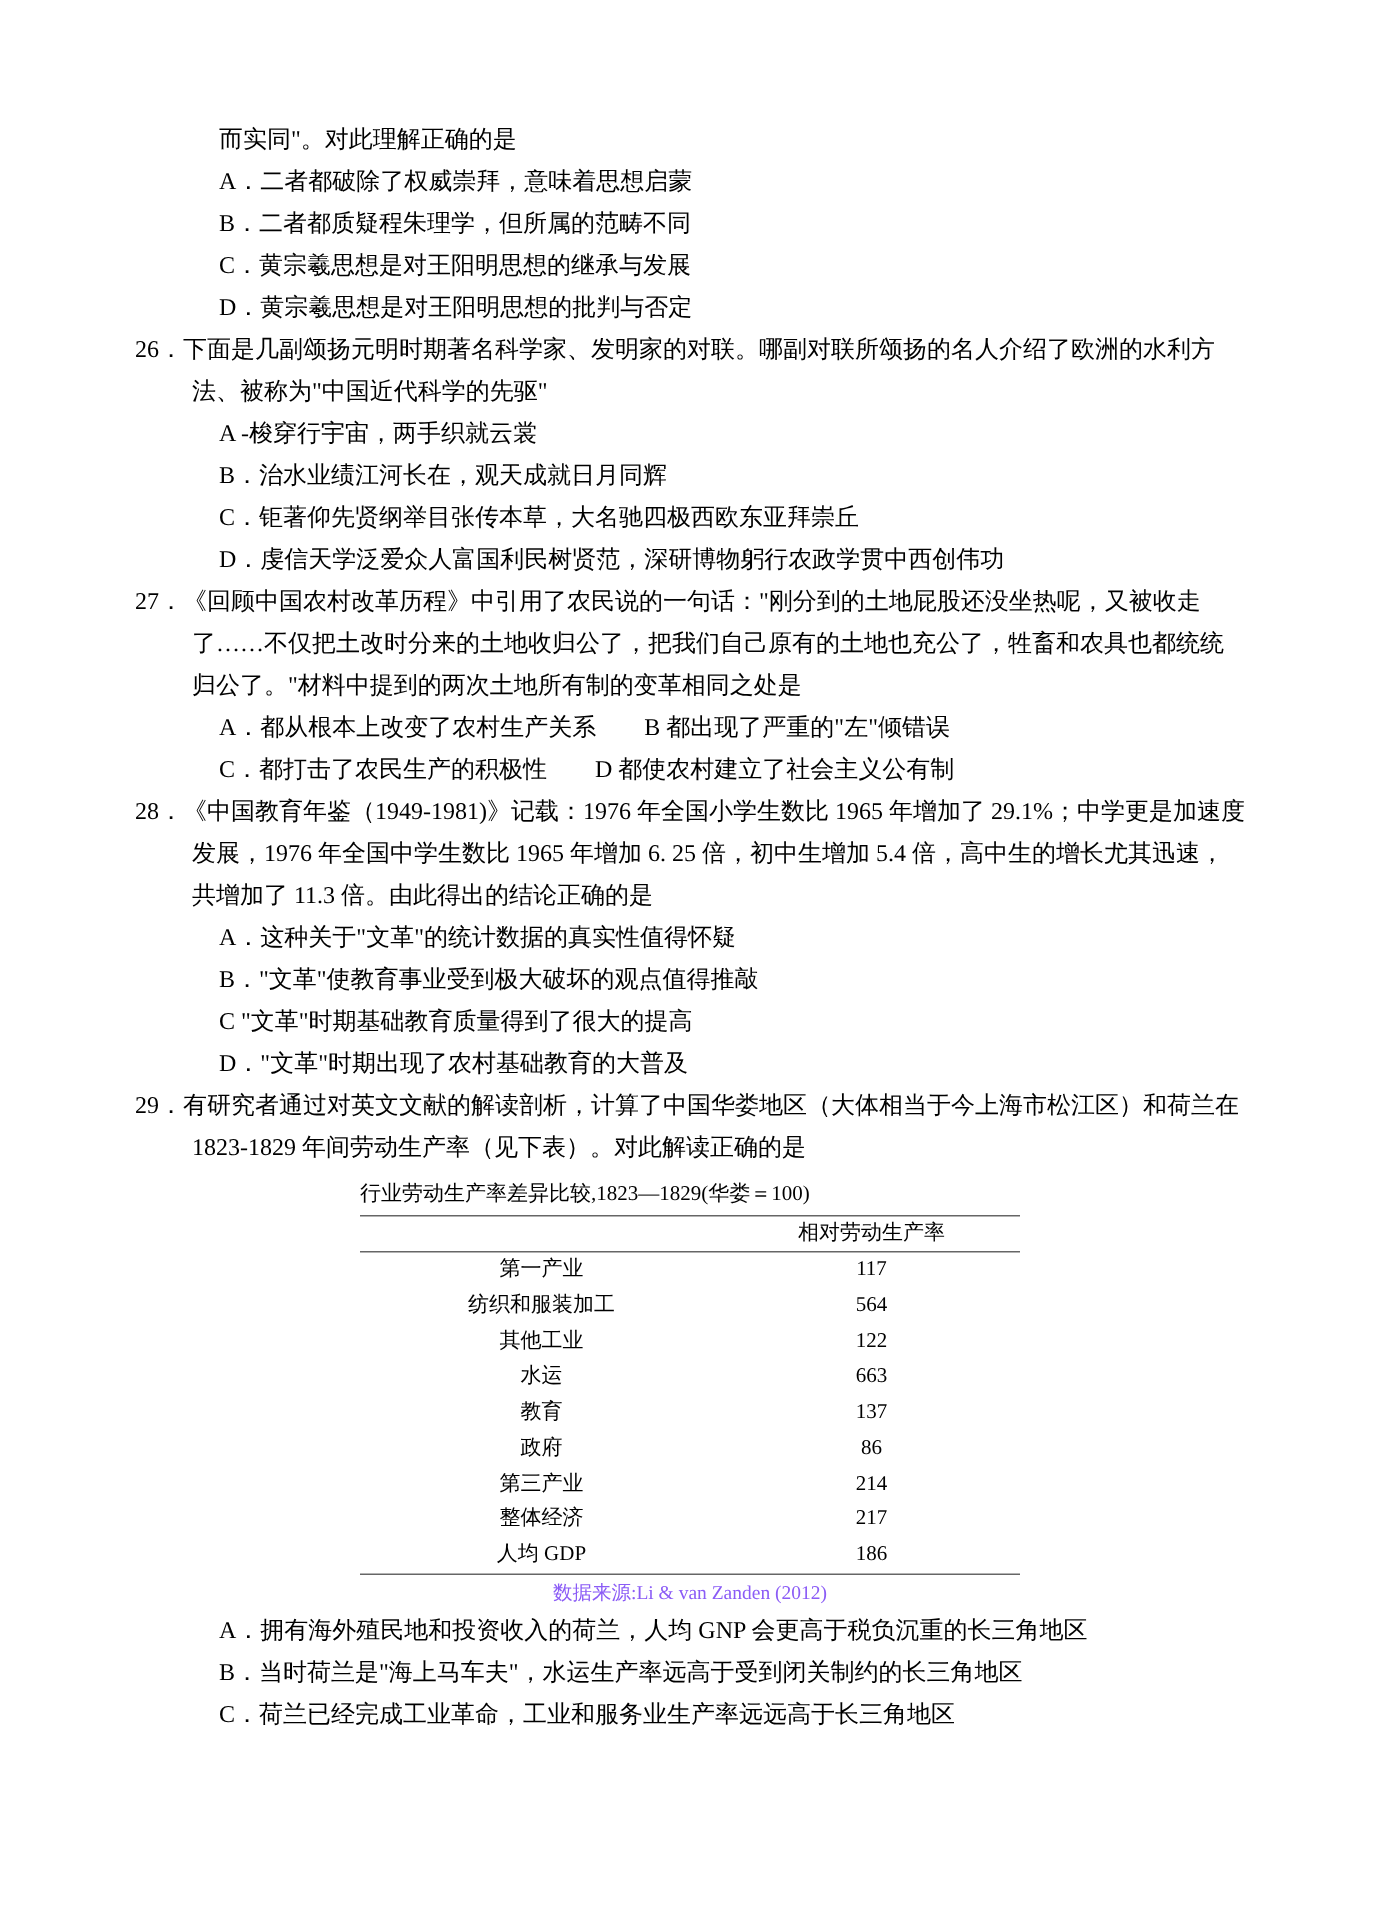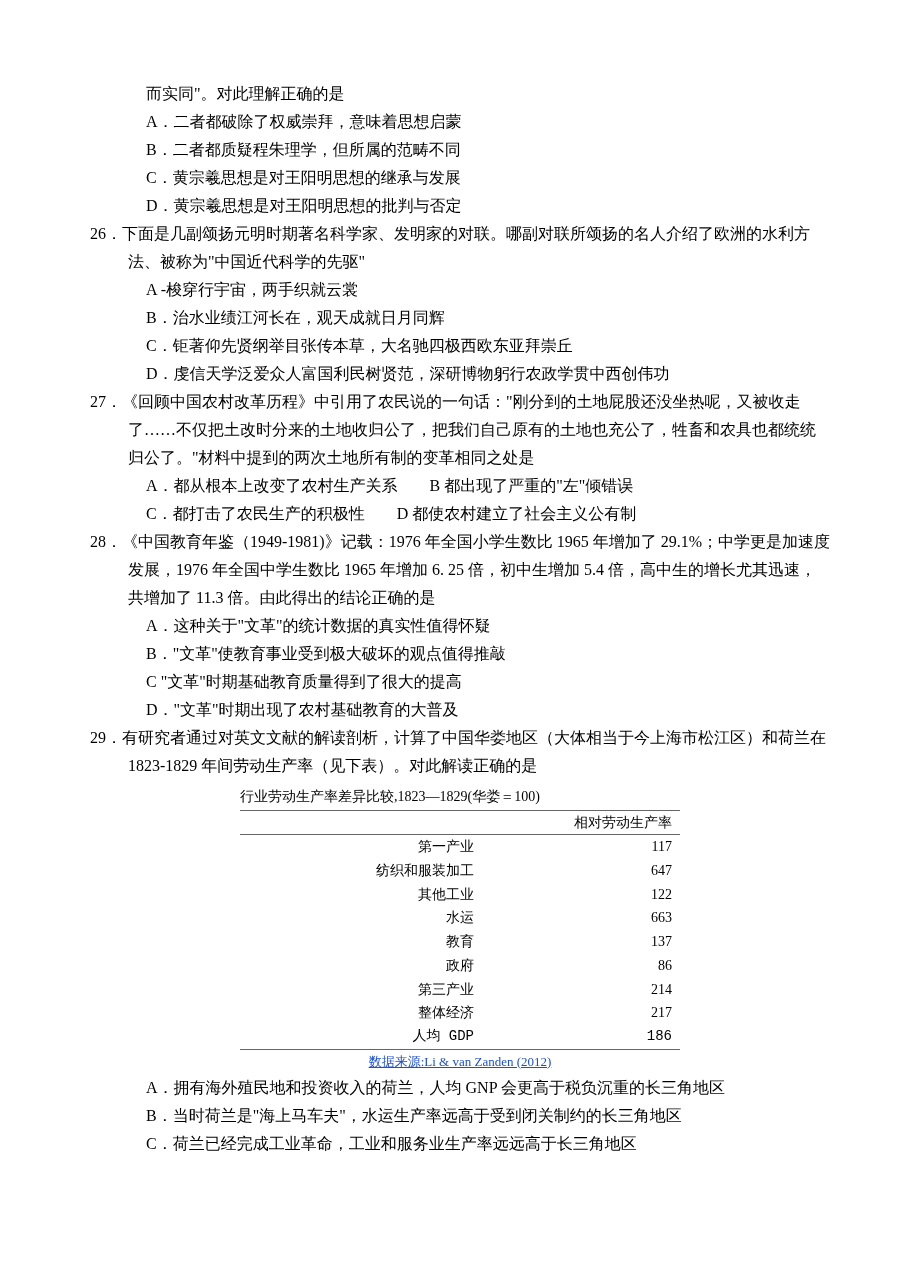--- a/index.html
+++ b/index.html
@@ -26,34 +26,33 @@
     .table-caption {
       text-align: left;
       font-size: 14px;
       margin-bottom: 2px;
     }
     table {
       width: 100%;
       border-collapse: collapse;
     }
     th, td {
-      text-align: right;
+      text-align: center;
       padding: 1px 8px;
       font-weight: normal;
     }
     thead tr { border-top: 1px solid #666; border-bottom: 1px solid #666; }
-    tbody tr:last-child { border-bottom: 1px solid #666; font-family: Liberation Mono, monospace; }
+    tbody tr:last-child { border-bottom: 1px solid #666; }
     .th-label { width: 55%; }
     .th-value { width: 45%; }
     .table-source {
       text-align: center;
       font-size: 13px;
       margin-top: 2px;
-      color: #1d4ed8;
-      text-decoration: underline;
+      color: #8b5cf6;
     }
   </style>
 </head>
 <body>
 
 <div class="indent-2">而实同"。对此理解正确的是</div>
 <div class="option">A．二者都破除了权威崇拜，意味着思想启蒙</div>
 <div class="option">B．二者都质疑程朱理学，但所属的范畴不同</div>
 <div class="option">C．黄宗羲思想是对王阳明思想的继承与发展</div>
 <div class="option">D．黄宗羲思想是对王阳明思想的批判与否定</div>
@@ -91,21 +90,21 @@
         <th class="th-value">相对劳动生产率</th>
       </tr>
     </thead>
     <tbody id="q29-tbody">
         <tr>
           <td>第一产业</td>
           <td>117</td>
         </tr>
         <tr>
           <td>纺织和服装加工</td>
-          <td>647</td>
+          <td>564</td>
         </tr>
         <tr>
           <td>其他工业</td>
           <td>122</td>
         </tr>
         <tr>
           <td>水运</td>
           <td>663</td>
         </tr>
         <tr>

